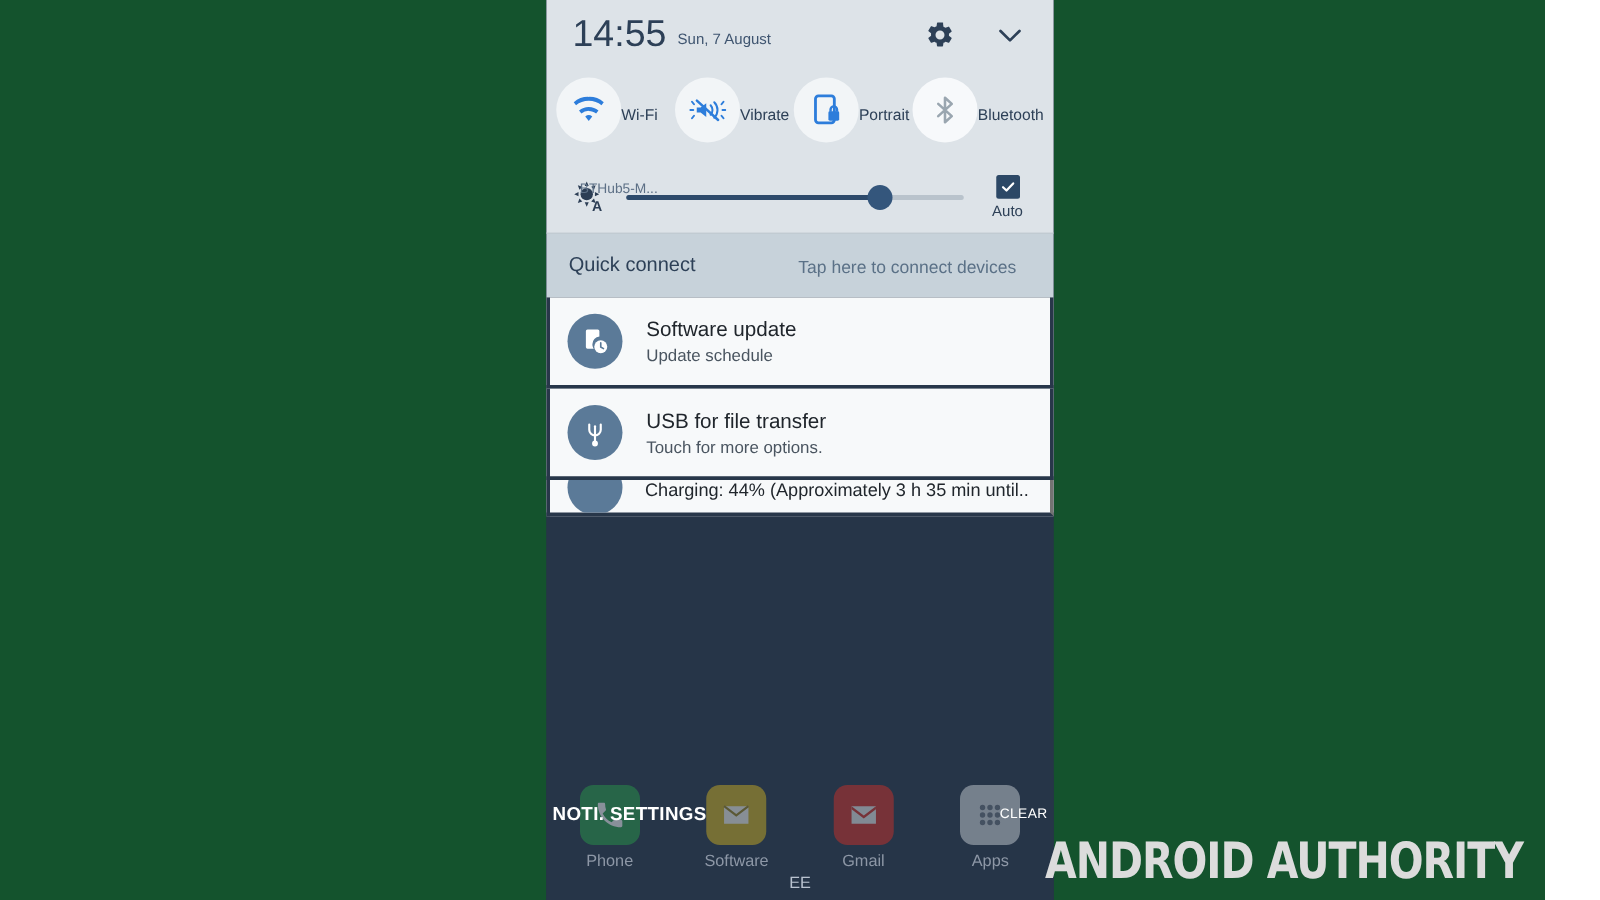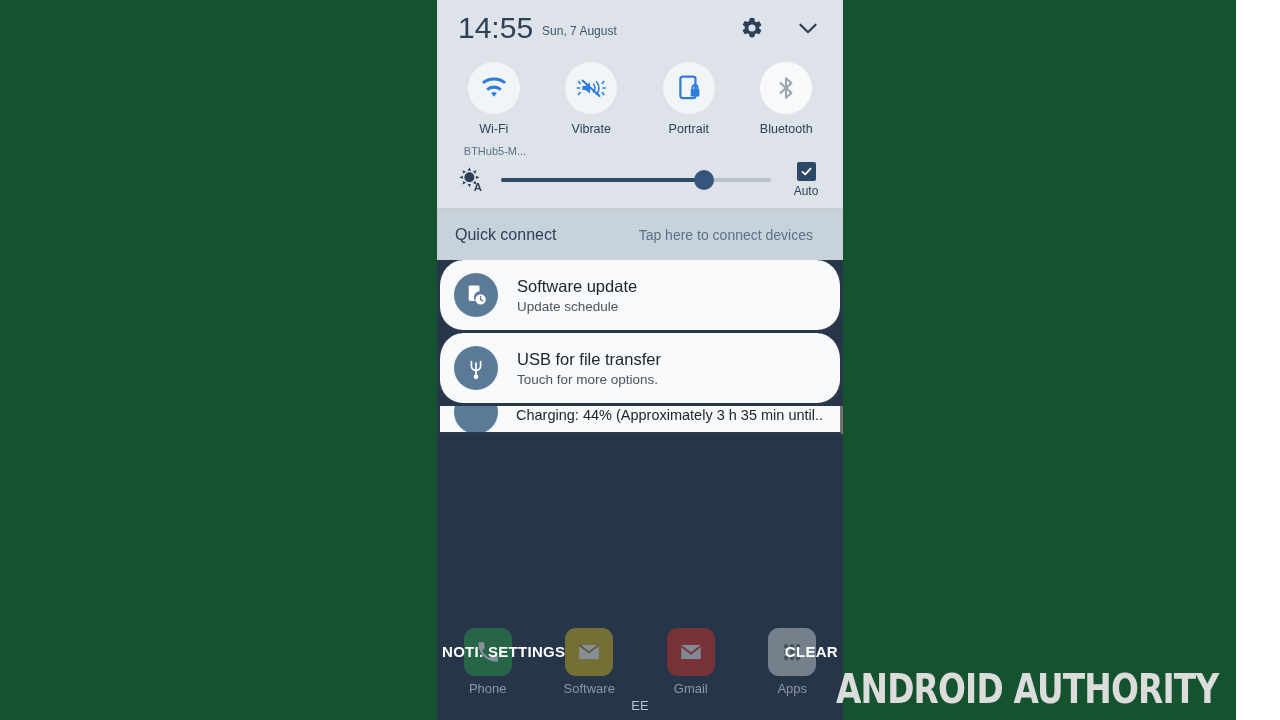--- a/index.html
+++ b/index.html
@@ -27,21 +27,21 @@
   }
   .clock { font-size: 30px; color: #2d4057; letter-spacing: 0px; line-height: 1; }
   .cdate { font-size: 12px; color: #3f5570; margin-left: 9px; margin-top: 6px; }
   .hdr-spacer { flex: 1; }
   .hdr-icon { width: 34px; height: 34px; display: flex; align-items: center; justify-content: center; }
   .hdr-icon svg { display: block; }
 
   .qs-toggles {
     display: flex; padding: 6px 8px 0 8px; position: relative;
   }
-  .toggle { flex: 1; display: flex; flex-direction: column; align-items: center; position: relative; }
+  .toggle { flex: 1; display: flex; flex-direction: row; align-items: center; position: relative; }
   .tg-circle {
     width: 52px; height: 52px; border-radius: 50%;
     background: #f2f5f7; display: flex; align-items: center; justify-content: center;
   }
   .tg-label { font-size: 12.5px; color: #2d4057; margin-top: 8px; }
   .tg-sub {
     font-size: 11px; color: #5d7086; margin-top: 3px;
     position: absolute; top: 80px; left: 0px; width: 100px; text-align: center;
   }
 
@@ -97,21 +97,20 @@
   }
 
   .notif-row {
     background: #f7f9fa;
     border-left: 3px solid #28374a;
     border-right: 3px solid #28374a;
     border-bottom: 3px solid #28374a;
     display: flex; align-items: center;
     padding: 13px 14px;
     position: relative;
-    border-radius: 26px;
   }
   .notif-icon {
     width: 44px; height: 44px; border-radius: 50%;
     background: #5b7a98; display: flex; align-items: center; justify-content: center;
     flex: none;
   }
   .notif-text { margin-left: 19px; }
   .notif-title { font-size: 16.5px; color: #20262c; line-height: 1.25; }
   .notif-sub { font-size: 13.5px; color: #4a5560; margin-top: 3px; }
 
@@ -140,21 +139,21 @@
   .dock-item { flex: 1; display: flex; flex-direction: column; align-items: center; }
   .dock-icon { width: 48px; height: 48px; border-radius: 11px; display: flex; align-items: center; justify-content: center; opacity: .45; }
   .dock-label { font-size: 13px; color: #8d97a6; margin-top: 5px; }
   .carrier { position: absolute; left: 0; right: 0; bottom: 7px; text-align: center; font-size: 13px; color: #b9c3d0; }
 
   .bottom-actions {
     position: absolute; left: 0; right: 0; top: 634px; height: 34px;
     display: flex; align-items: center; padding: 0 5px;
   }
   .btn-noti { font-size: 15px; color: #ffffff; font-weight: bold; letter-spacing: .3px; }
-  .btn-clear { font-size: 15px; color: #ffffff; font-weight: bold; letter-spacing: .3px; margin-left: auto; }
+  .btn-clear { font-size: 11px; color: #ffffff; font-weight: normal; letter-spacing: .3px; margin-left: auto; }
 
   
   .watermark {
     position: absolute; right: 18px; bottom: 8px;
     font-family: "DejaVu Sans", sans-serif;
     font-size: 40px; font-weight: bold; color: #dcdcdc;
     letter-spacing: -1px; transform: scaleX(0.82); transform-origin: right bottom;
     white-space: nowrap;
   }
 </style>

